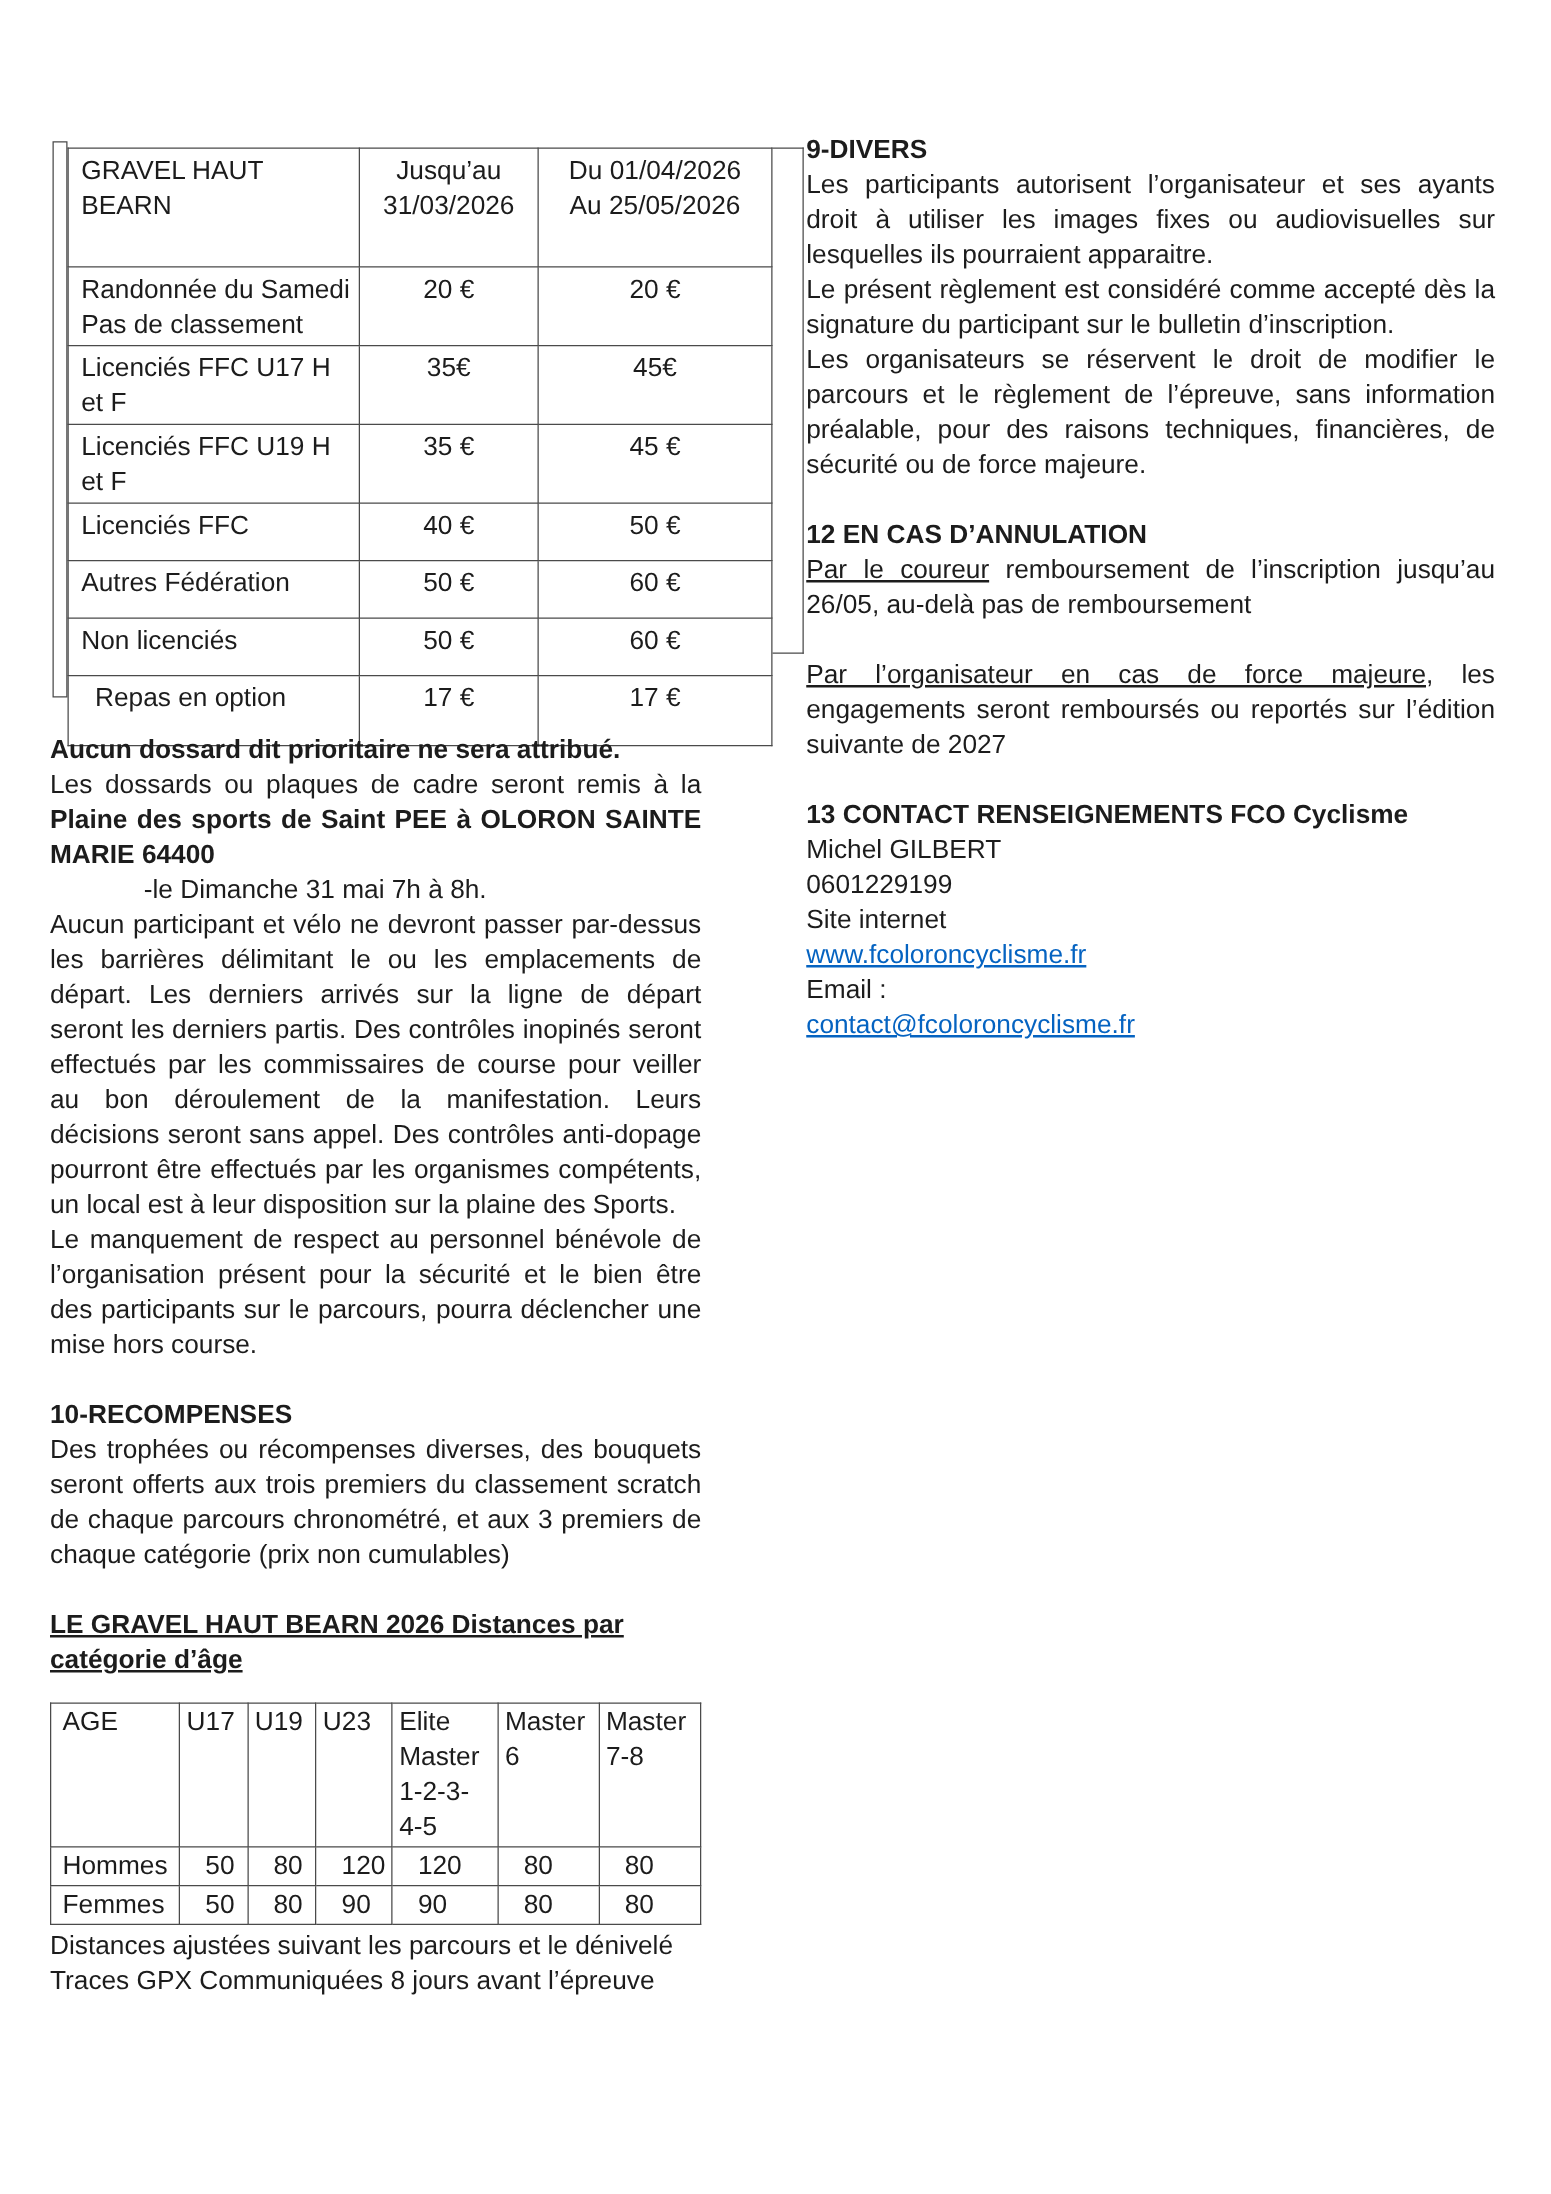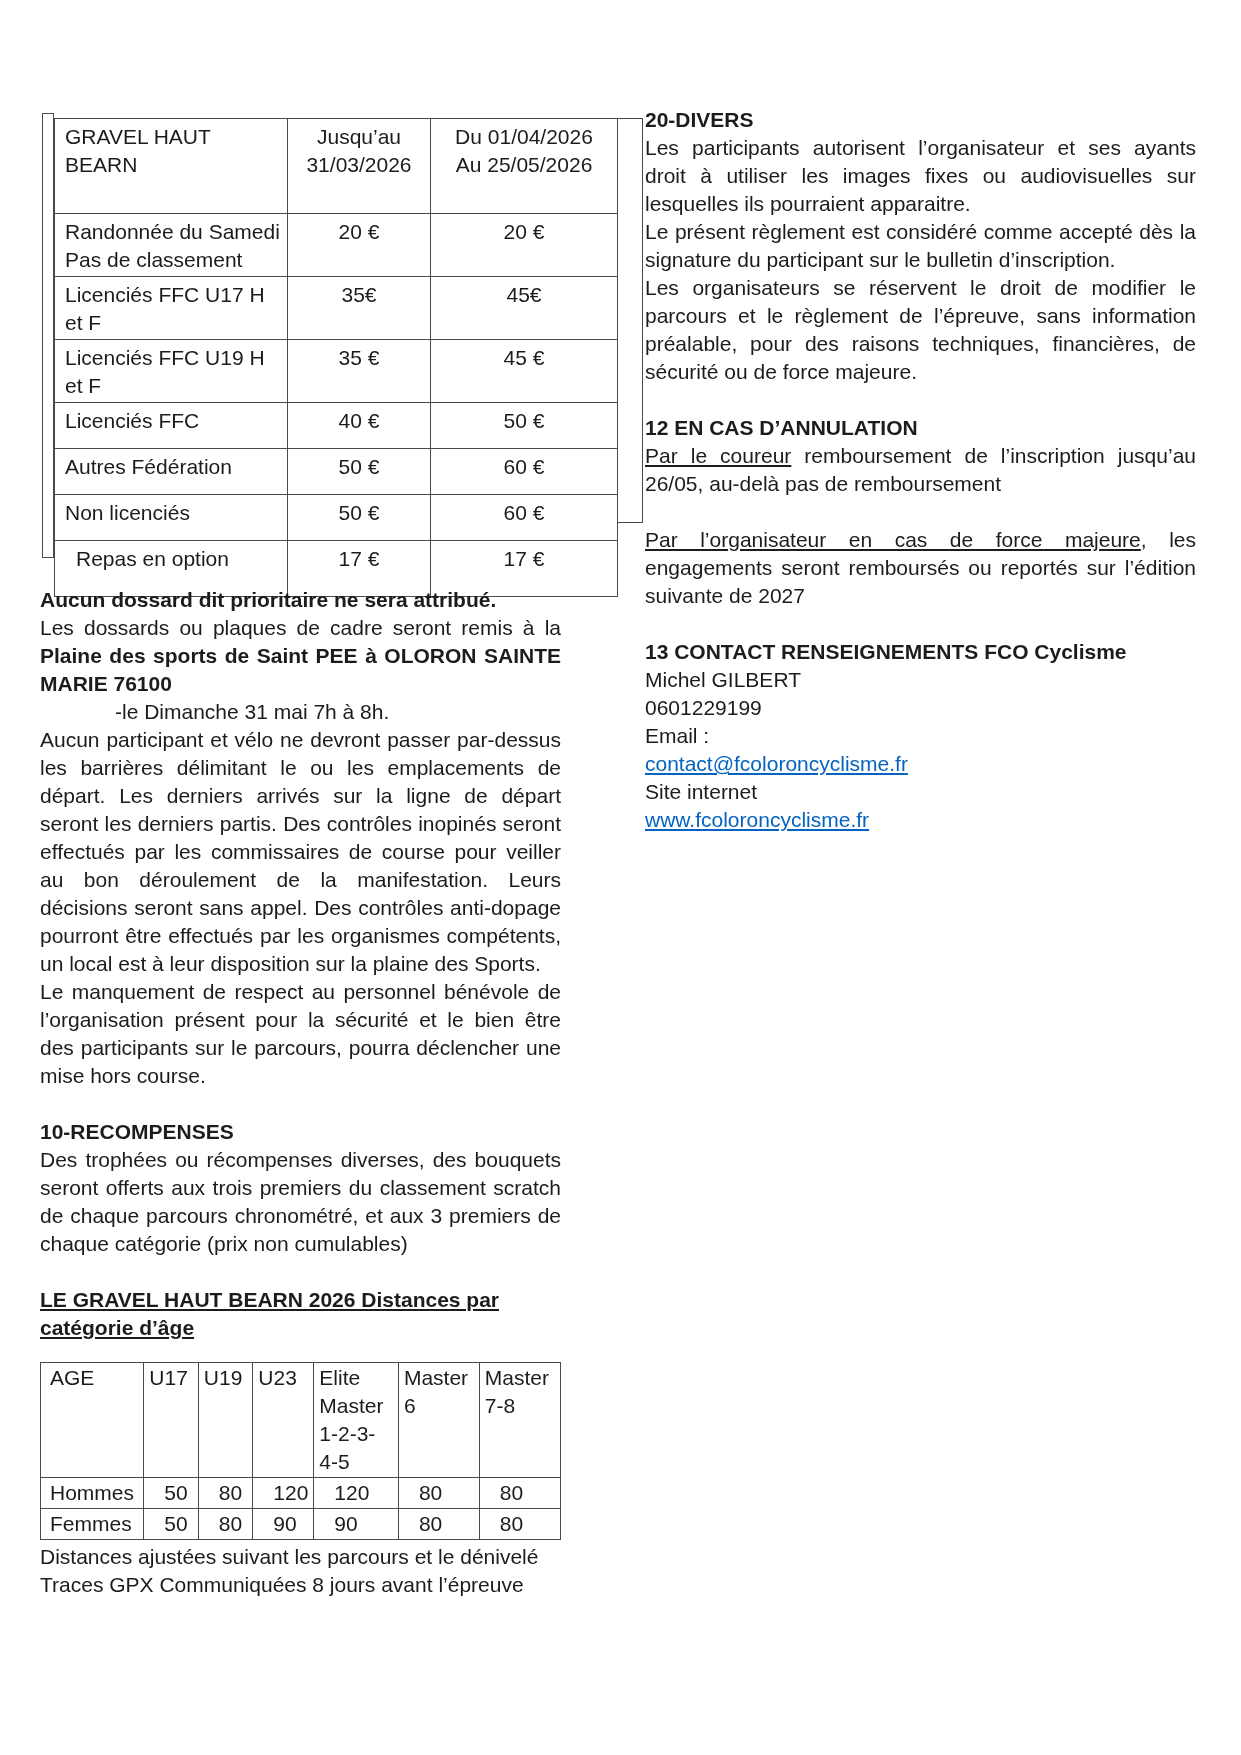--- a/index.html
+++ b/index.html
@@ -112,21 +112,21 @@
         <td class="val">17 €</td>
         <td class="val">17 €</td>
       </tr>
     </tbody>
   </table>
   <div class="strip-r"></div>
 </div>
 
 <div class="col-left">
   <p class="b">Aucun dossard dit prioritaire ne sera attribué.</p>
-  <p class="just"><span>Les dossards ou plaques de cadre seront remis à la </span><span class="b">Plaine des sports de Saint PEE à OLORON SAINTE MARIE 76100</span></p>
+  <p class="just"><span>Les dossards ou plaques de cadre seront remis à la </span><span class="b">Plaine des sports de Saint PEE à OLORON SAINTE MARIE 64400</span></p>
   <p class="pickup-line">-le Dimanche 31 mai 7h à 8h.</p>
   <p class="just">Aucun participant et vélo ne devront passer par-dessus les barrières délimitant le ou les emplacements de départ. Les derniers arrivés sur la ligne de départ seront les derniers partis. Des contrôles inopinés seront effectués par les commissaires de course pour veiller au bon déroulement de la manifestation. Leurs décisions seront sans appel. Des contrôles anti-dopage pourront être effectués par les organismes compétents, un local est à leur disposition sur la plaine des Sports.</p>
   <p class="just">Le manquement de respect au personnel bénévole de l’organisation présent pour la sécurité et le bien être des participants sur le parcours, pourra déclencher une mise hors course.</p>
   <p class="b mt-blank">10-RECOMPENSES</p>
   <p class="just">Des trophées ou récompenses diverses, des bouquets seront offerts aux trois premiers du classement scratch de chaque parcours chronométré, et aux 3 premiers de chaque catégorie (prix non cumulables)</p>
   <p class="b u mt-blank">LE GRAVEL HAUT BEARN 2026 Distances par catégorie d’âge</p>
 
   <table class="age">
     <colgroup>
         <col class="aw0">
@@ -171,35 +171,35 @@
         <td>80</td>
       </tr>
     </tbody>
   </table>
 
   <p class="notes">Distances ajustées suivant les parcours et le dénivelé</p>
   <p>Traces GPX Communiquées 8 jours avant l’épreuve</p>
 </div>
 
 <div class="col-right">
-  <p class="b">20-DIVERS</p>
+  <p class="b">9-DIVERS</p>
   <p class="just">Les participants autorisent l’organisateur et ses ayants droit à utiliser les images fixes ou audiovisuelles sur lesquelles ils pourraient apparaitre.</p>
   <p class="just">Le présent règlement est considéré comme accepté dès la signature du participant sur le bulletin d’inscription.</p>
   <p class="just">Les organisateurs se réservent le droit de modifier le parcours et le règlement de l’épreuve, sans information préalable, pour des raisons techniques, financières, de sécurité ou de force majeure.</p>
 
   <p class="b mt-blank">12 EN CAS D’ANNULATION</p>
   <p class="just"><span class="u">Par le coureur</span><span> remboursement de l’inscription jusqu’au 26/05, au-delà pas de remboursement</span></p>
   <p class="just mt-blank"><span class="u">Par l’organisateur en cas de force majeure</span><span>, les engagements seront remboursés ou reportés sur l’édition suivante de 2027</span></p>
 
   <p class="b mt-blank">13 CONTACT RENSEIGNEMENTS FCO Cyclisme</p>
   <div class="contact-row">
     <span class="clbl wname">Michel GILBERT</span>
     <span>0601229199</span>
   </div>
   <div class="contact-row">
+    <span class="clbl wshort">Site internet</span>
+    <a class="doc-link">www.fcoloroncyclisme.fr</a>
+  </div>
+  <div class="contact-row">
     <span class="clbl wshort">Email :</span>
     <a class="doc-link">contact@fcoloroncyclisme.fr</a>
   </div>
-  <div class="contact-row">
-    <span class="clbl wshort">Site internet</span>
-    <a class="doc-link">www.fcoloroncyclisme.fr</a>
-  </div>
 </div>
 
 </body></html>

